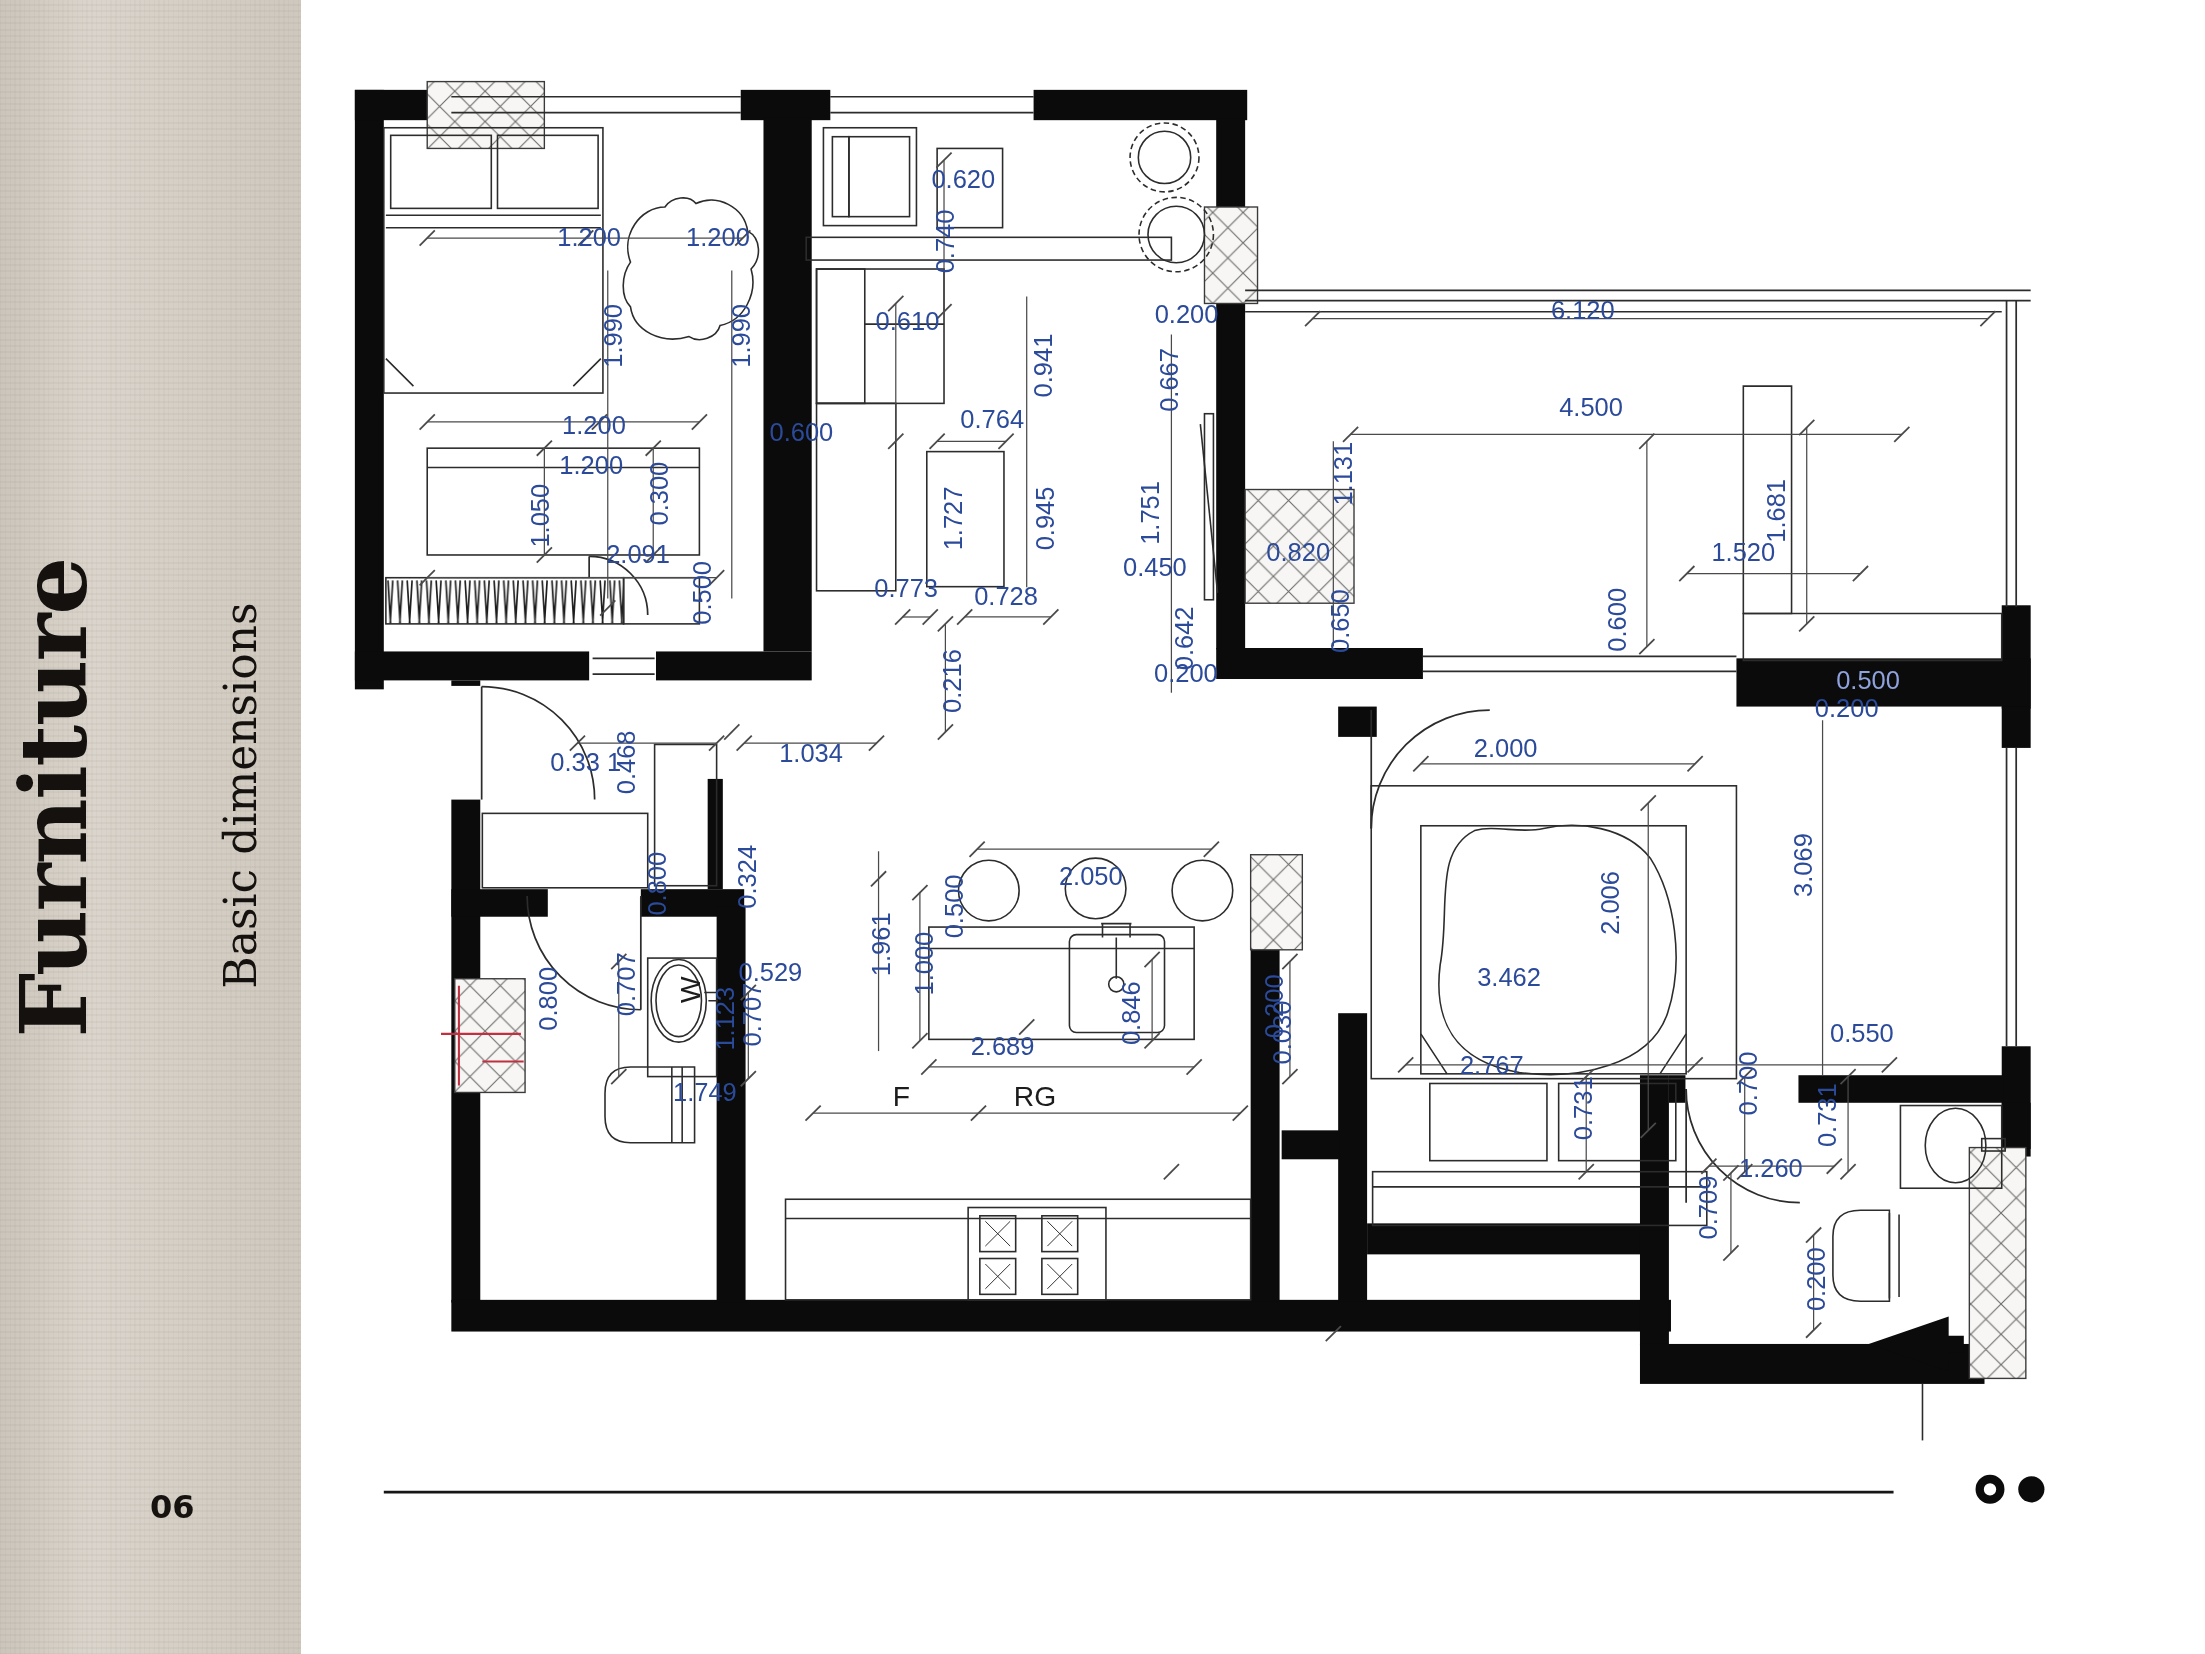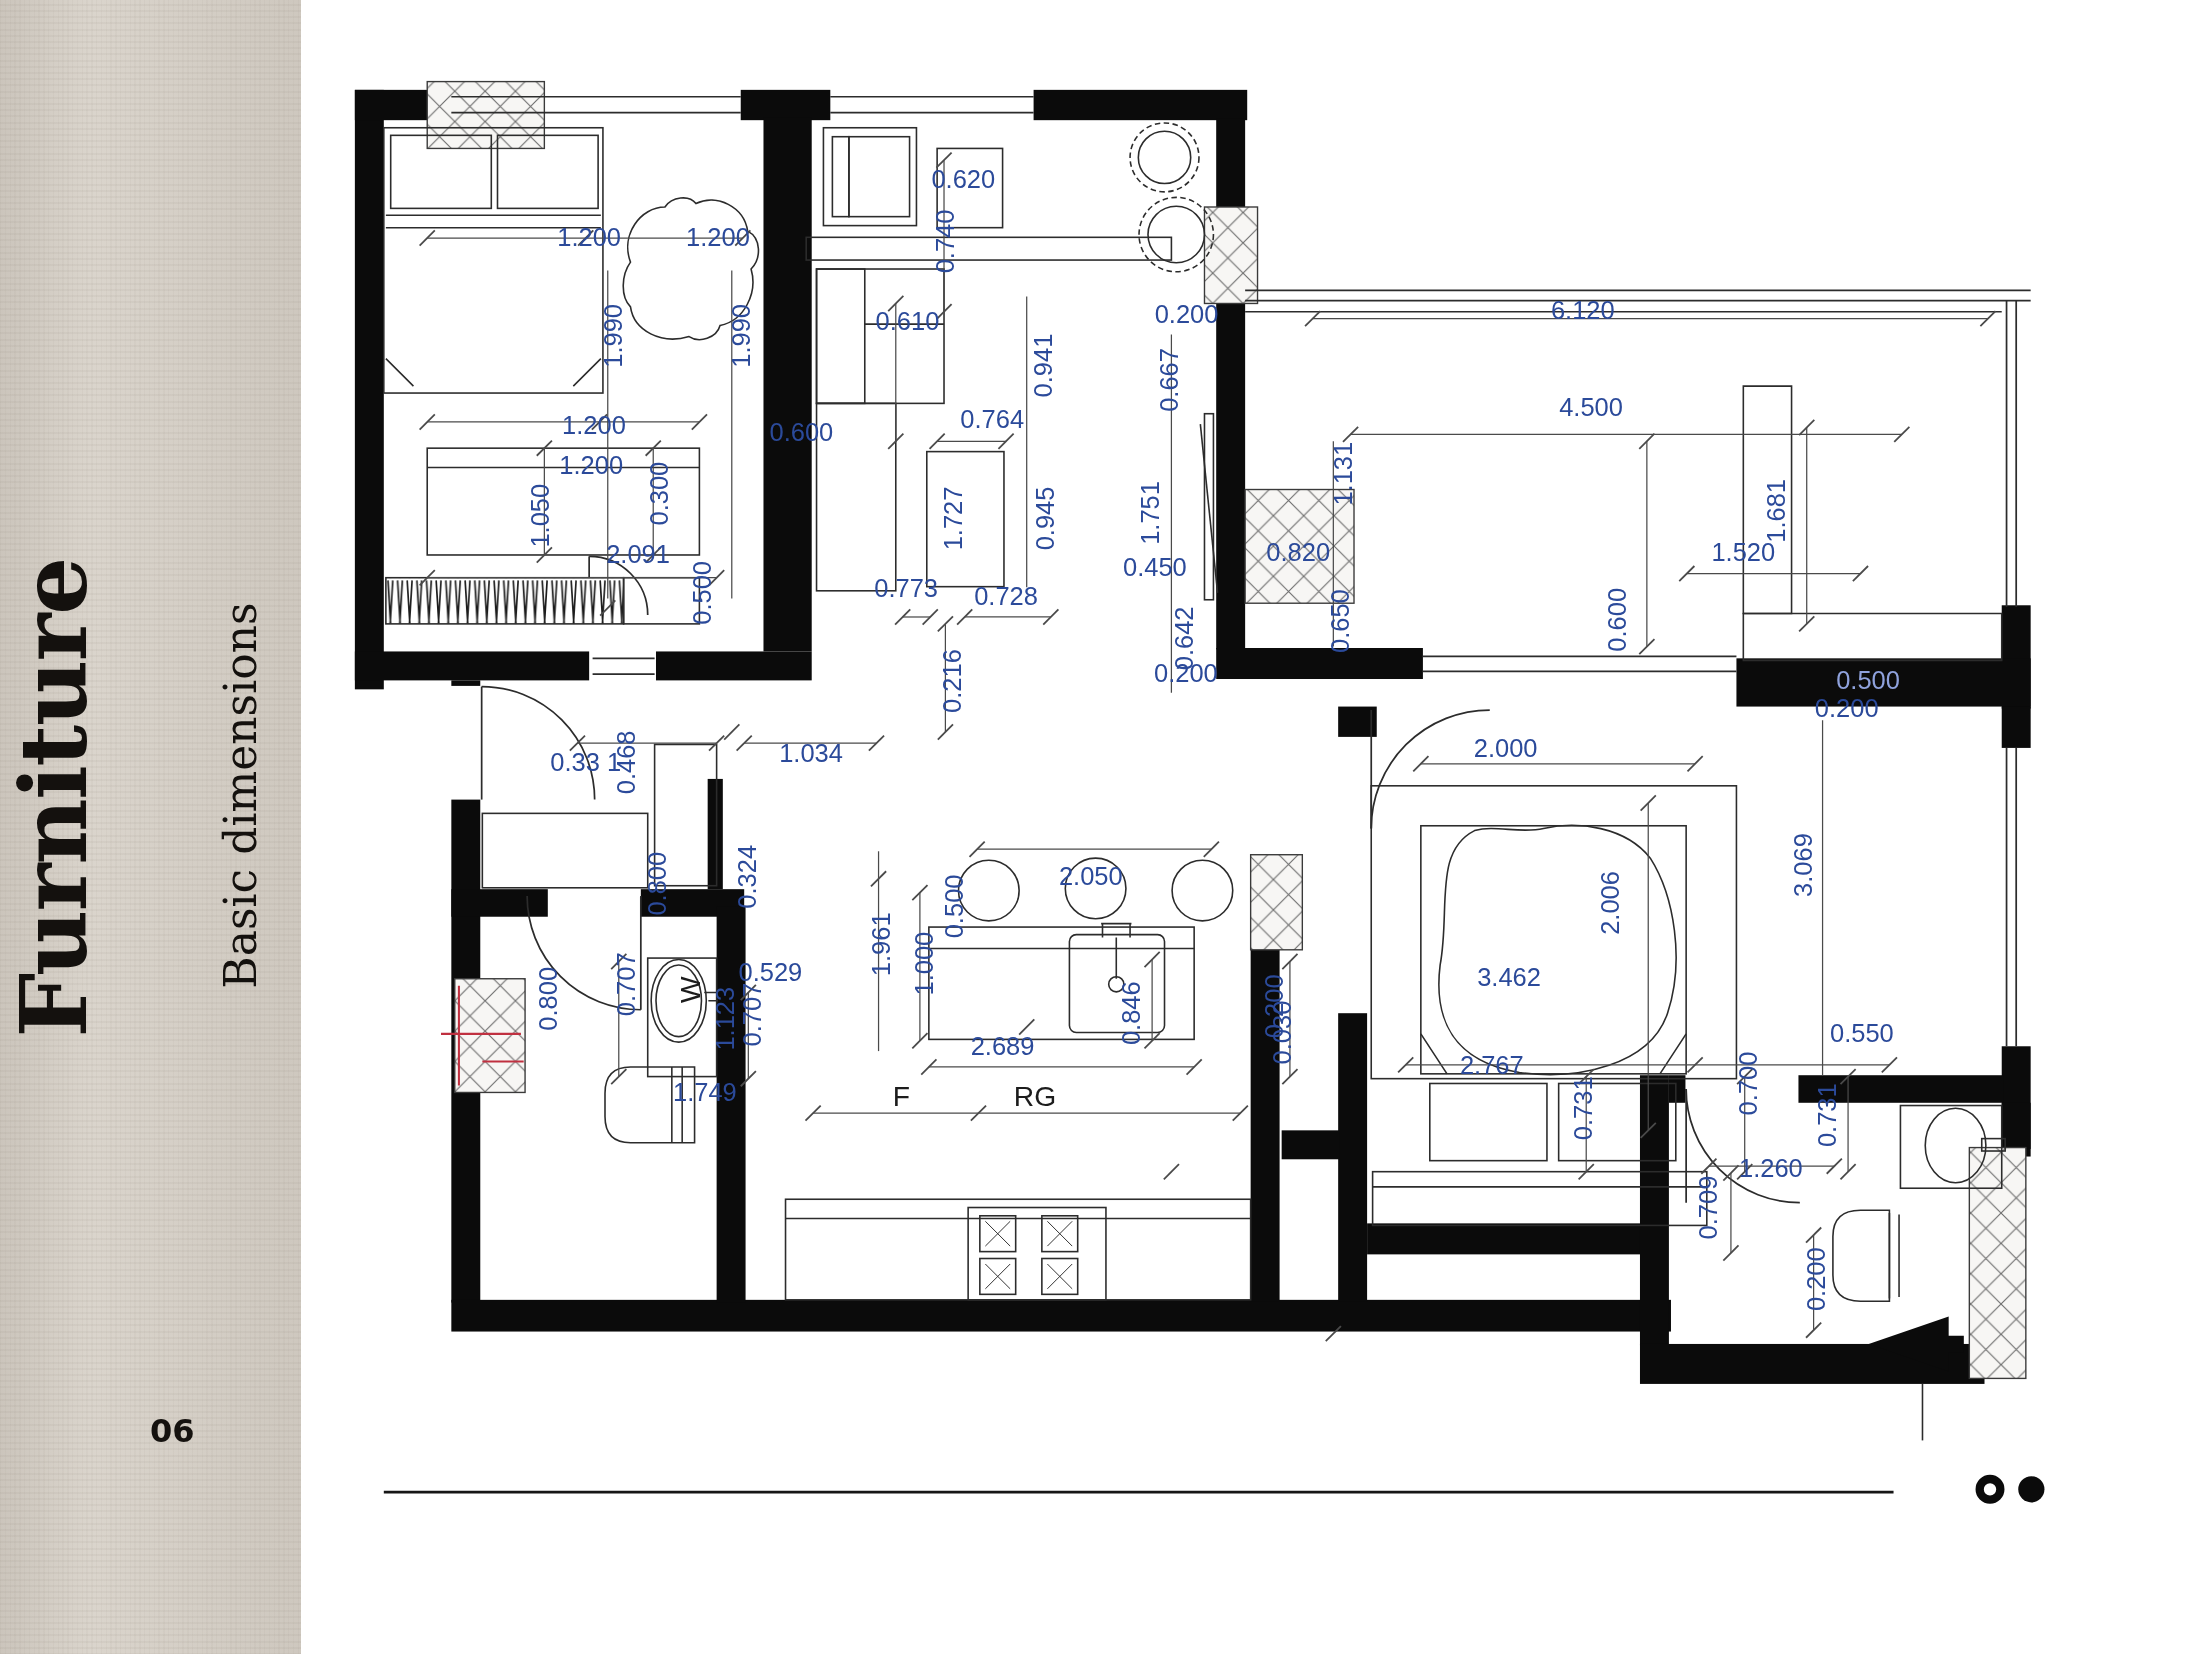--- a/index.html
+++ b/index.html
@@ -13,21 +13,21 @@
       repeating-linear-gradient(90deg, rgba(140,128,115,.06) 0 1.4px, rgba(0,0,0,0) 1.4px 4.8px),
       linear-gradient(90deg, rgba(90,80,70,.10), rgba(255,255,255,.06) 30%, rgba(90,80,70,.08));
   }
   .vtext{position:absolute;transform:rotate(-90deg);transform-origin:center center;
          white-space:nowrap;color:#14110e;}
   #side-title{left:-181px;top:750px;width:469px;text-align:center;
       font-family:"DejaVu Serif","Liberation Serif",serif;font-weight:700;
       font-size:91px;letter-spacing:-1.4px;}
   #side-subtitle{left:5.5px;top:770px;width:469px;text-align:center;
       font-family:"DejaVu Serif","Liberation Serif",serif;font-weight:400;font-size:44px;}
-  #page-num{position:absolute;left:150px;top:1412px;font-weight:700;font-size:32px;color:#15120f;
+  #page-num{position:absolute;left:150px;top:1488px;font-weight:700;font-size:32px;color:#15120f;
       font-family:"DejaVu Sans","Liberation Sans",sans-serif;}
   svg{position:absolute;left:0;top:0;}
   text.dim{font-family:"Liberation Sans",sans-serif;font-size:37px;fill:#2b4a9a;}
   text.dim.light{fill:#8fa2dd;}
   text.room{font-family:"Liberation Sans",sans-serif;font-size:41px;fill:#1c1c1c;}
 </style>
 </head>
 <body>
 
 <div id="page">

